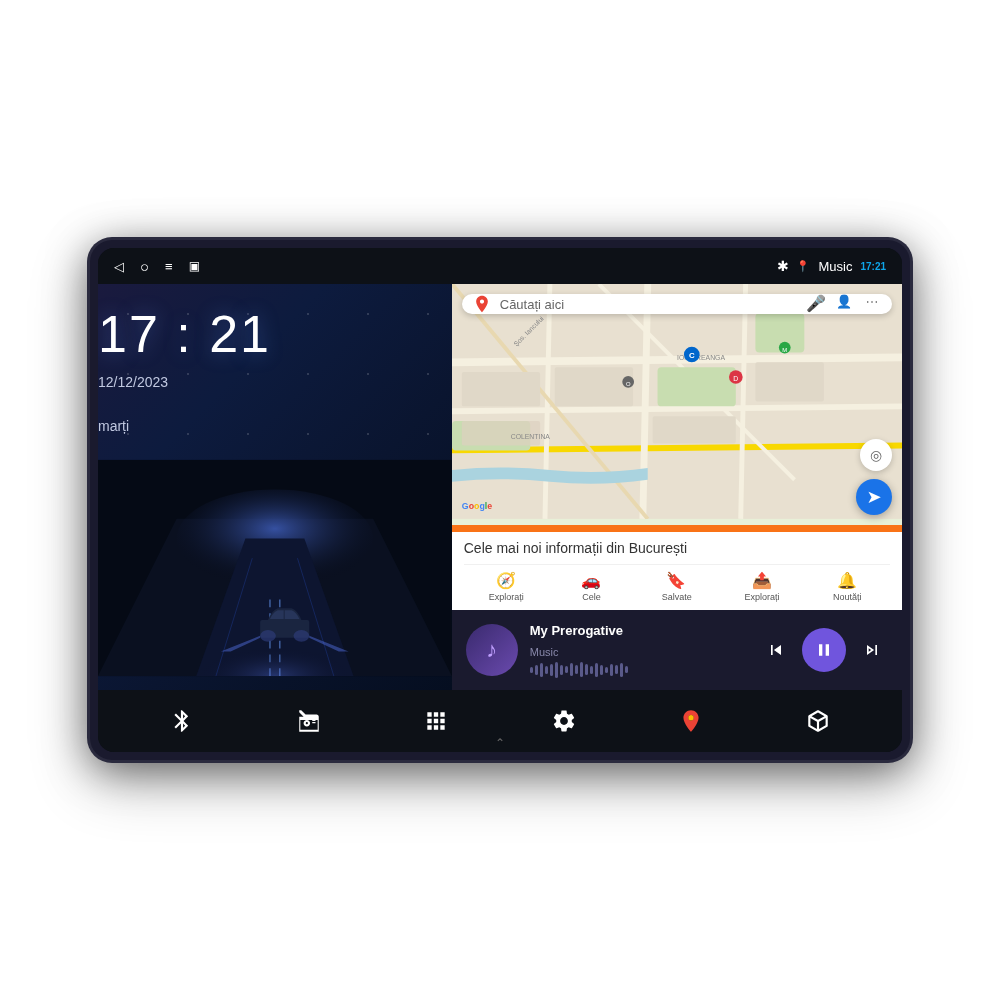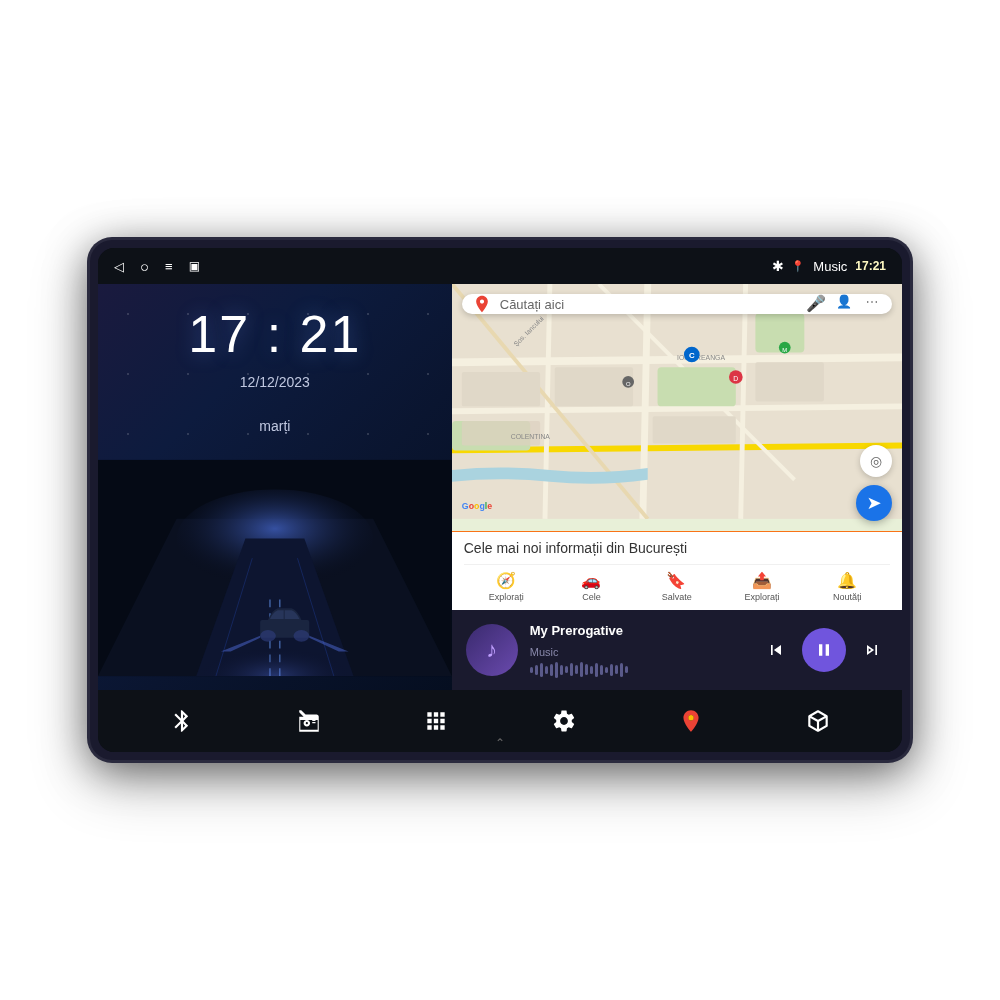--- a/index.html
+++ b/index.html
@@ -55,40 +55,40 @@
       align-items: center;
       gap: 8px;
     }
 
     .status-icon {
       color: #ffffff;
       font-size: 13px;
     }
 
     .status-time {
-      color: #fef9c3;
-      font-size: 12px;
+      color: #0ea5e9;
+      font-size: 10px;
       font-weight: bold;
     }
 
     
     .main-area {
       flex: 1;
       display: flex;
       flex-direction: row;
       overflow: hidden;
     }
 
     
     .left-panel {
       width: 44%;
       background: linear-gradient(135deg, #1a1a3e 0%, #0d1b3e 30%, #0a1530 60%, #050e20 100%);
       display: flex;
       flex-direction: column;
-      align-items: center;
+      align-items: flex-start;
       justify-content: flex-start;
       padding-top: 20px;
       position: relative;
       overflow: hidden;
     }
 
     .stars-bg {
       position: absolute;
       top: 0; left: 0; right: 0; bottom: 0;
       background-image:
@@ -231,21 +231,21 @@
       color: #666;
       font-size: 14px;
       box-shadow: 0 2px 6px rgba(0,0,0,0.2);
       z-index: 10;
     }
 
     
     .map-info-panel {
       background: #ffffff;
       padding: 8px 12px;
-      border-top: 1px solid #f97316;
+      border-top: 7px solid #f97316;
     }
 
     .map-info-title {
       font-size: 14px;
       font-weight: 500;
       color: #333;
       margin-bottom: 8px;
     }
 
     .map-nav-bar {

